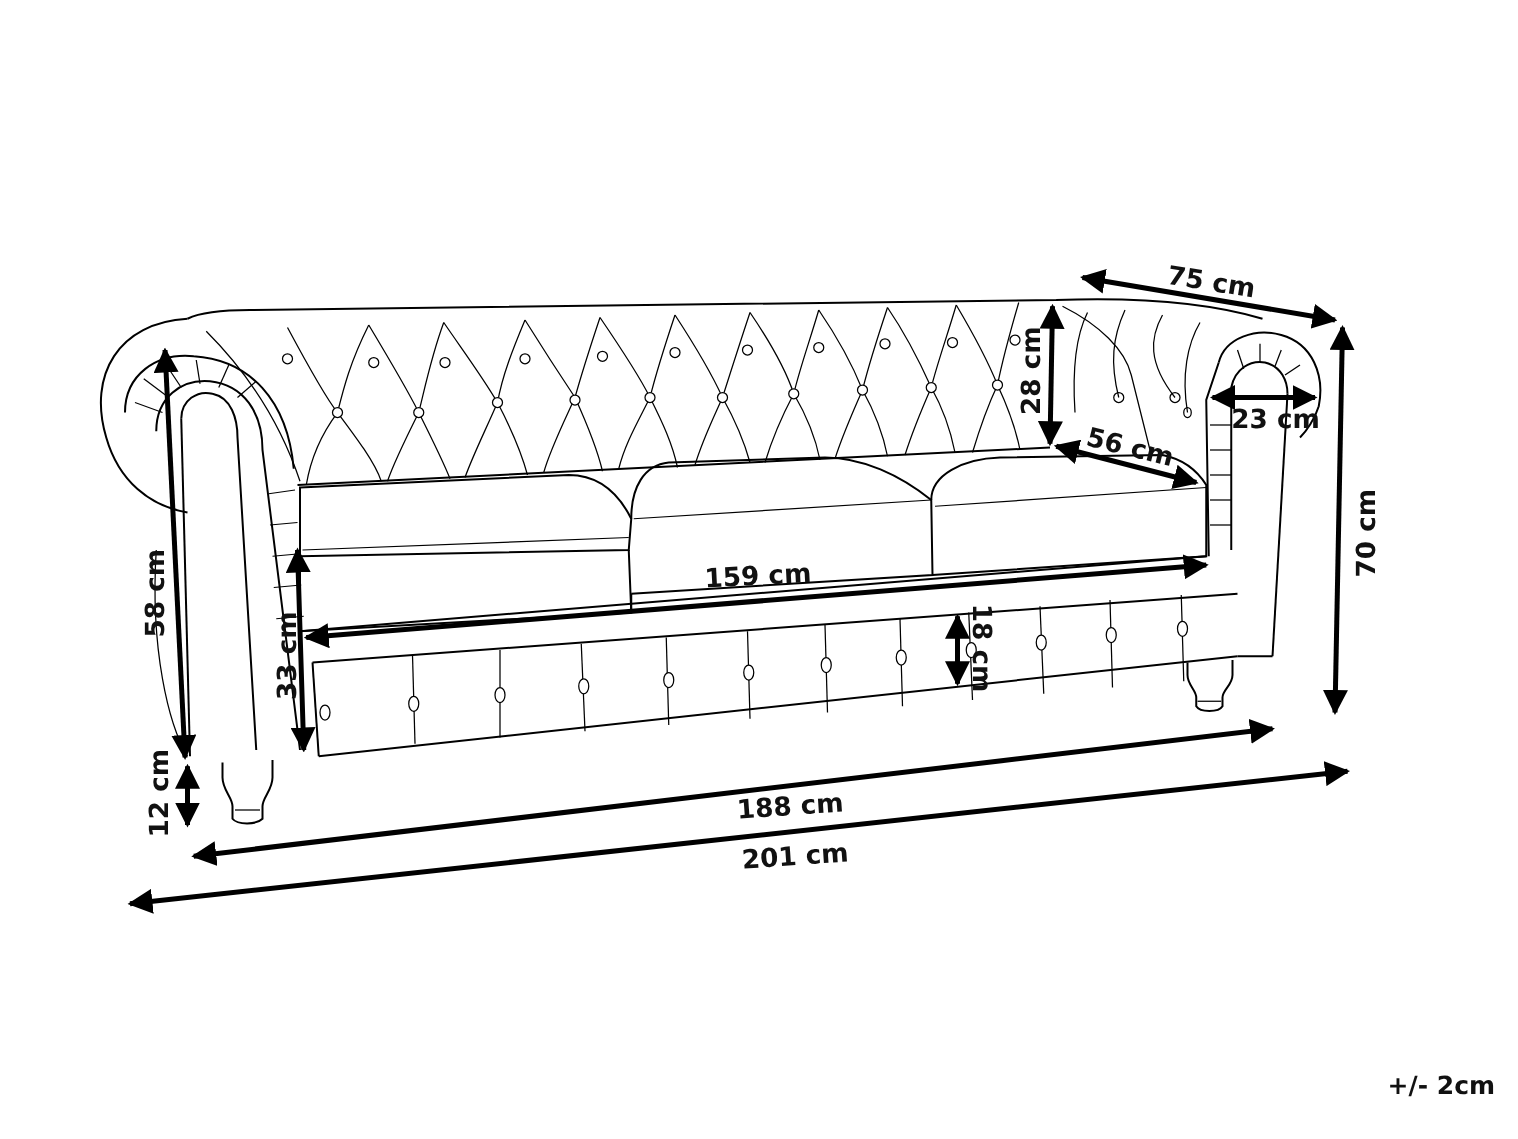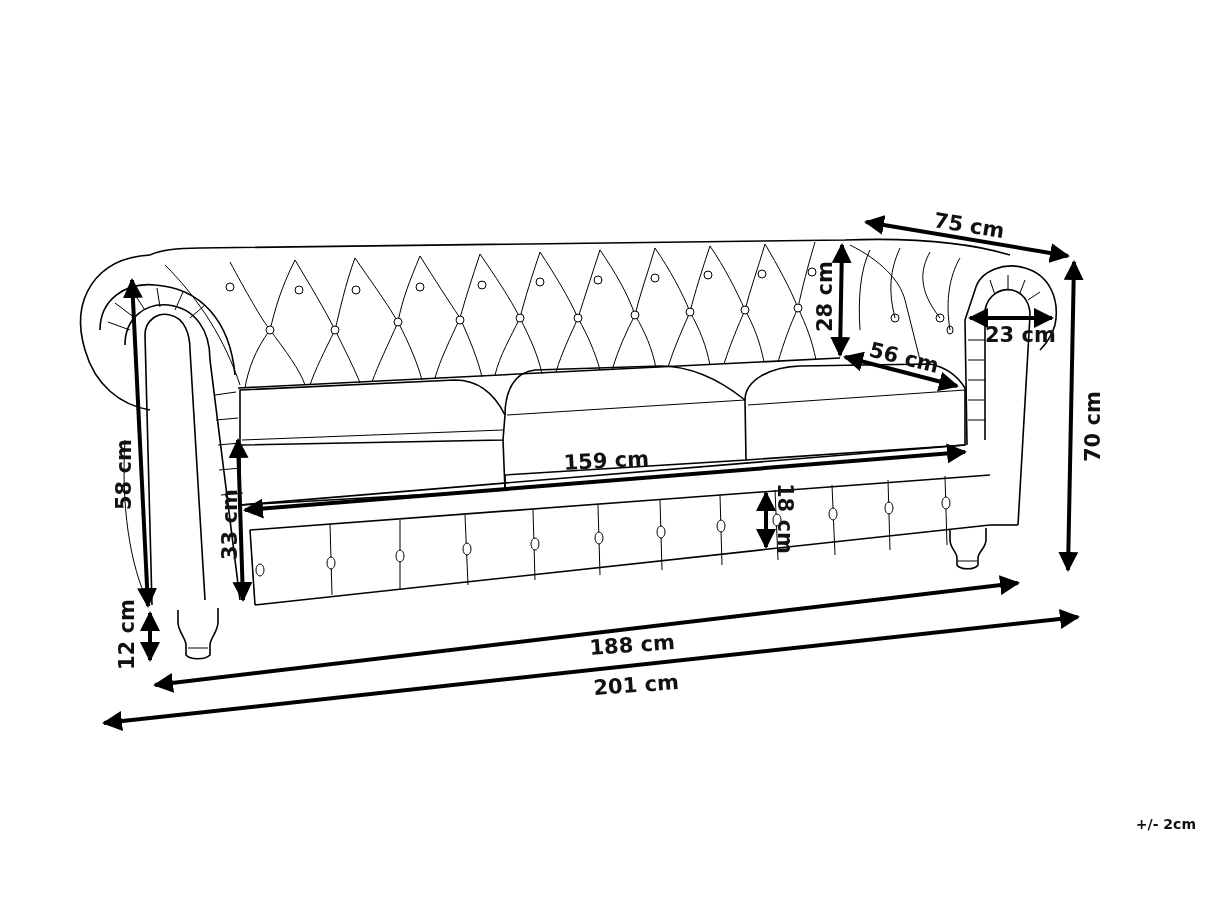--- a/index.html
+++ b/index.html
@@ -1,21 +1,21 @@
 <!DOCTYPE html>
 <html><head>
   <meta charset="utf-8">
   <style>
     html, body { margin: 0; padding: 0; background: #ffffff; }
     body { width: 1214px; height: 911px; position: relative; overflow: hidden;
            font-family: "DejaVu Sans", "Liberation Sans", sans-serif; }
     #stage { position: absolute; left: 0; top: 0; width: 1214px; height: 911px; }
     svg text { font-family: "DejaVu Sans", "Liberation Sans", sans-serif; font-weight: bold; fill: #111; }
     .dim-label { font-size: 21px; }
-    .tolerance { position: absolute; right: 18px; top: 816px; font-size: 14px; font-weight: bold; color: #111; }
+    .tolerance { position: absolute; right: 18px; top: 856px; font-size: 20px; font-weight: bold; color: #111; }
   </style>
 </head>
 <body>
 
 <div id="stage">
 <svg width="1214" height="911" viewBox="0 0 1214 911" xmlns="http://www.w3.org/2000/svg">
   <defs>
     <marker id="arr" viewBox="0 0 10 10" refX="9" refY="5" markerWidth="5" markerHeight="5" orient="auto-start-reverse">
       <path d="M0,0 L10,5 L0,10 z" fill="#000"></path>
     </marker>

